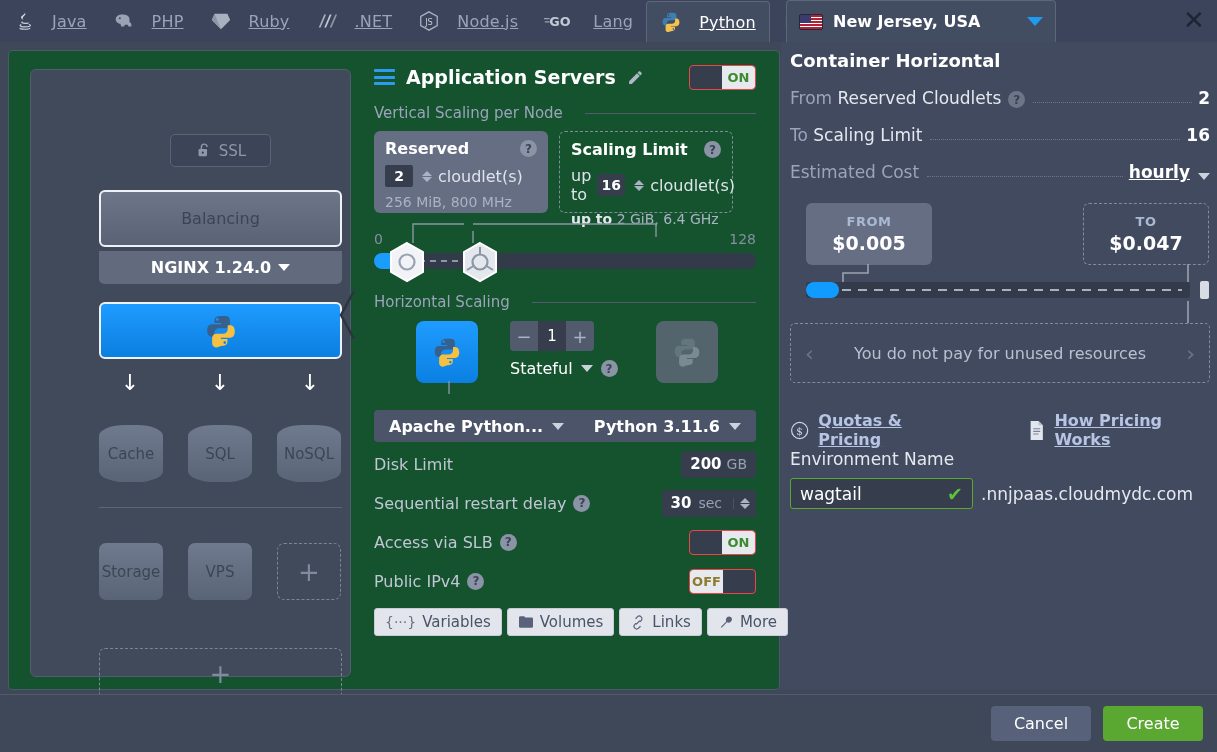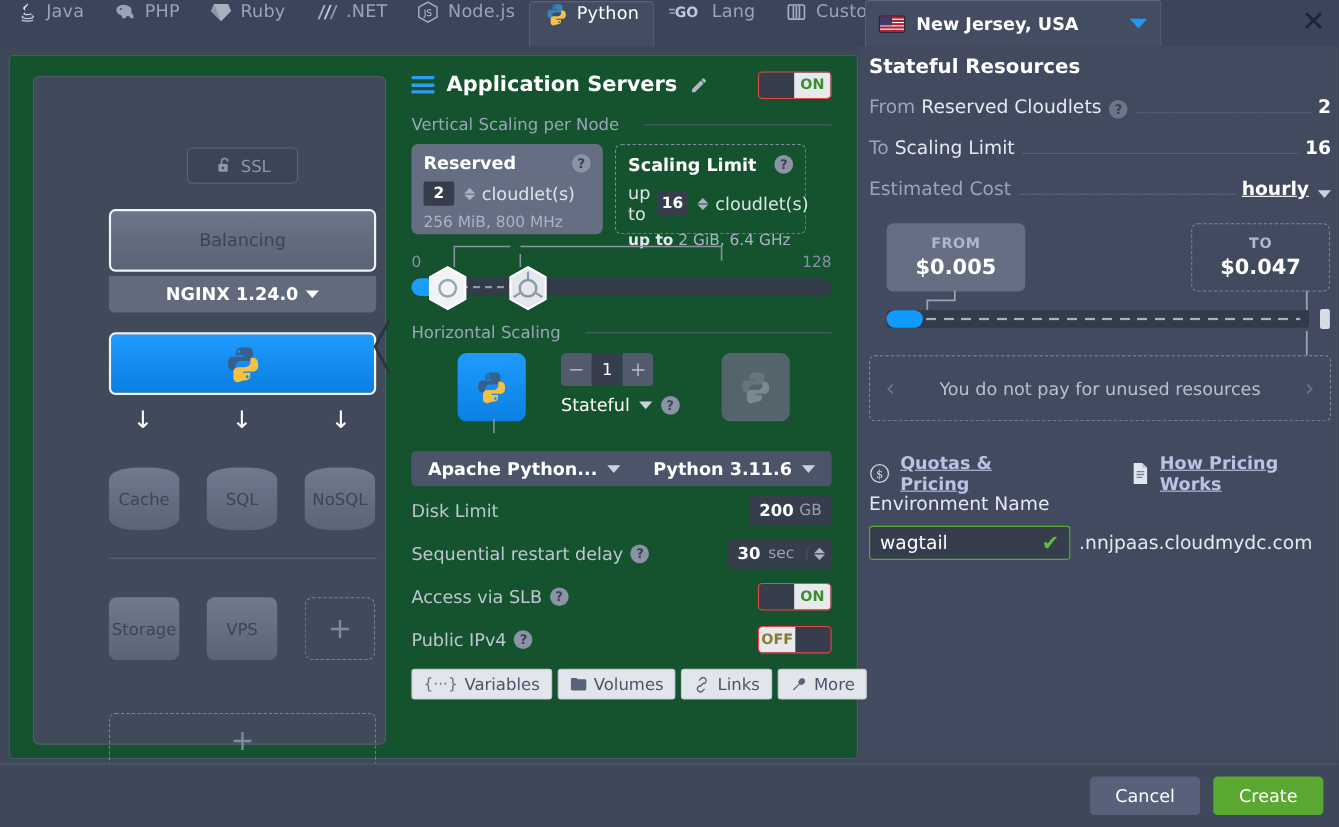--- a/index.html
+++ b/index.html
@@ -12,23 +12,23 @@
   }
   #app { position: relative; width: 1217px; height: 752px; background:#3f4858; }
 
   
   .tabbar {
     position:absolute; left:0; top:0; width:1217px; height:42px;
     background:#3b445a;
     display:flex; align-items:flex-end;
   }
   .tab {
-    height:42px; display:flex; align-items:flex-start; gap:7px;
+    height:42px; display:flex; align-items:center; gap:17px;
     padding:0 13px; font-size:16px; color:#9aa4b8;
-    cursor:pointer; position:relative;
+    cursor:pointer; position:relative;text-decoration:underline;
   }
   .tab .tlabel { font-size:16px; letter-spacing:.2px; }
   .tab.active {
     background:#434d61; color:#ffffff;
     border:1px solid #5d6779; border-bottom:none;
     border-radius:4px 4px 0 0; height:41px;
   }
   .tab.active .tlabel { color:#fff; }
   .tabcaret {
     width:34px; height:42px; display:flex; align-items:center; justify-content:center;
@@ -338,34 +338,34 @@
     </div>
 
     <div class="tab">
       <svg class="ticon" viewBox="0 0 24 24">
         <path d="M12 2l9 5v10l-9 5-9-5V7z" fill="none" stroke="#a9b1c0" stroke-width="1.4"></path>
         <text x="12" y="16" font-size="9" fill="#c3cad6" text-anchor="middle" font-family="DejaVu Sans">JS</text>
       </svg>
       <span class="tlabel">Node.js</span>
     </div>
 
+    <div class="tab">
+      <svg class="ticon" viewBox="0 0 40 24" style="width:32px">
+        <text x="20" y="18" font-size="16" font-weight="bold" fill="#c3cad6" text-anchor="middle" font-family="DejaVu Sans">GO</text>
+        <path d="M0 9h7M1 13h6" stroke="#9aa3b4" stroke-width="1.6"></path>
+      </svg>
+      <span class="tlabel">Lang</span>
+    </div>
+
     <div class="tab active">
       <svg class="ticon" viewBox="0 0 24 24">
         <path d="M11.9 2c-2.3 0-4.2.7-4.2 2.6v2.1h4.4v.8H5.9C4 7.5 2.8 9 2.8 11.6c0 2.6 1.1 4.2 3.1 4.2h1.6v-2.4c0-1.9 1.6-3.3 3.4-3.3h4.2c1.6 0 2.8-1.3 2.8-2.9V4.6C17.9 3 16.6 2 14.9 2zm-2.4 1.4c.5 0 .9.4.9.9s-.4.9-.9.9-.9-.4-.9-.9.4-.9.9-.9z" fill="#3b7fb5"></path>
         <path d="M12.1 22c2.3 0 4.2-.7 4.2-2.6v-2.1h-4.4v-.8h6.2c1.9 0 3.1-1.5 3.1-4.1s-1.1-4.2-3.1-4.2h-1.6v2.4c0 1.9-1.6 3.3-3.4 3.3H8.9c-1.6 0-2.8 1.3-2.8 2.9v3.6c0 1.6 1.3 2.6 3 2.6zm2.4-1.4c-.5 0-.9-.4-.9-.9s.4-.9.9-.9.9.4.9.9-.4.9-.9.9z" fill="#f2c14e"></path>
       </svg>
       <span class="tlabel">Python</span>
-    </div>
-
-    <div class="tab">
-      <svg class="ticon" viewBox="0 0 40 24" style="width:32px">
-        <text x="20" y="18" font-size="16" font-weight="bold" fill="#c3cad6" text-anchor="middle" font-family="DejaVu Sans">GO</text>
-        <path d="M0 9h7M1 13h6" stroke="#9aa3b4" stroke-width="1.6"></path>
-      </svg>
-      <span class="tlabel">Lang</span>
     </div>
 
     <div class="tab">
       <svg class="ticon" viewBox="0 0 24 24">
         <rect x="4" y="5" width="16" height="14" rx="1.5" fill="none" stroke="#a9b1c0" stroke-width="1.6"></rect>
         <path d="M9 6v12M12 6v12M15 6v12" stroke="#a9b1c0" stroke-width="1.6"></path>
       </svg>
       <span class="tlabel">Custom</span>
     </div>
 
@@ -662,21 +662,21 @@
         <svg width="16" height="15" viewBox="0 0 24 24">
           <path d="M21 4.5a5.5 5.5 0 0 1-7.4 7.2L5 20.3 3.7 19l8.6-8.6A5.5 5.5 0 0 1 19.5 3z" fill="#59627a"></path>
         </svg>
         <span>More</span>
       </div>
     </div>
   </div>
 
   <div class="rightpanel">
 
-    <div class="rtitle">Stateful Resources</div>
+    <div class="rtitle">Container Horizontal</div>
 
     <div class="rrow">
       <span class="rlabel2">
         <span>From</span>
         <b>Reserved Cloudlets</b>
       </span>
       <span class="qm dark" style="margin-left:7px">?</span>
       <span class="rdots"></span>
       <span class="rval">2</span>
     </div>

